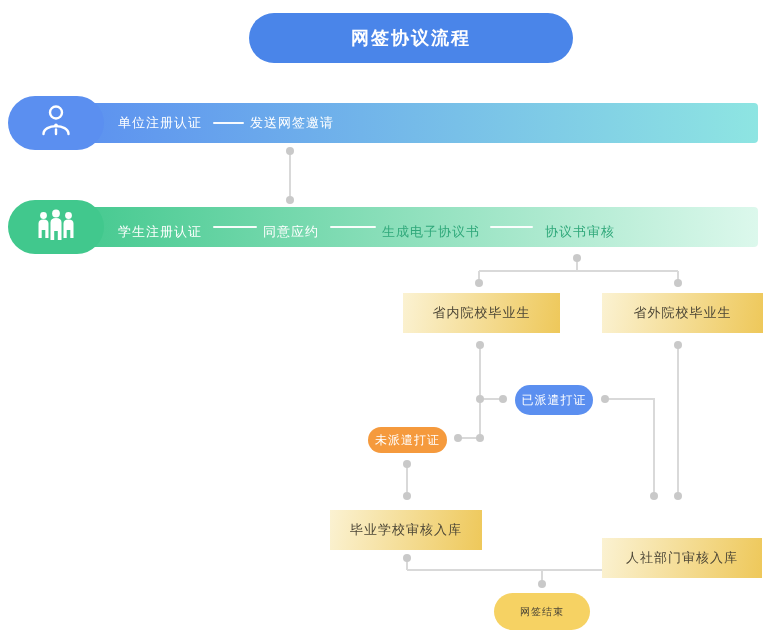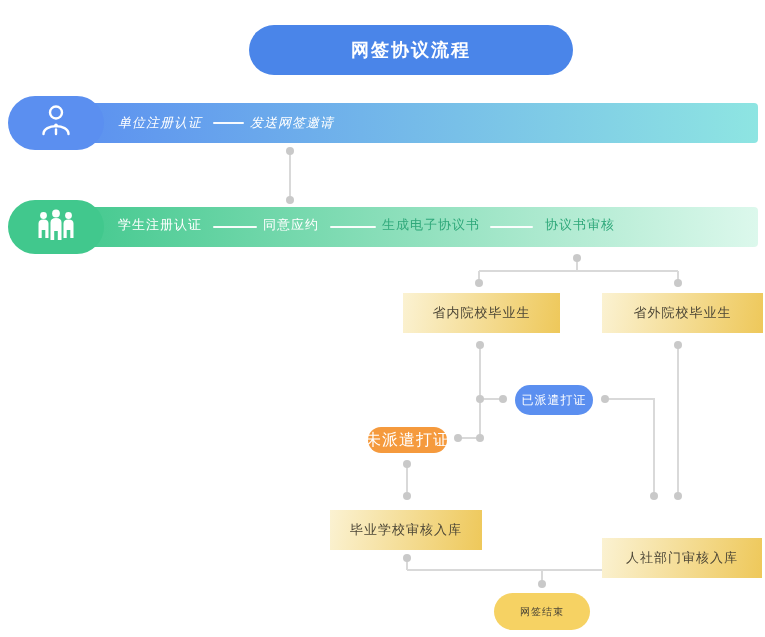--- a/index.html
+++ b/index.html
@@ -10,21 +10,21 @@
   }
   #canvas {
     position: relative; width: 765px; height: 637px;
     background: #fff; overflow: hidden;
   }
   svg.connector-layer {
     position: absolute; left: 0; top: 0; width: 765px; height: 637px;
     pointer-events: none;
   }
   .title-pill {
-    position: absolute; left: 249px; top: 25px; width: 324px; height: 50px;
+    position: absolute; left: 249px; top: 13px; width: 324px; height: 50px;
     background: var(--title-blue, #4a85e9); border-radius: 25px;
     display: flex; align-items: center; justify-content: center;
     color: #fff; font-size: 18px; font-weight: bold; letter-spacing: 2px;
     z-index: 3;
   }
   .lane-cap {
     position: absolute; left: 8px; width: 96px; height: 54px;
     border-radius: 27px; z-index: 2;
     display: flex; align-items: center; justify-content: center;
   }
@@ -35,42 +35,42 @@
     border-radius: 0 4px 4px 0; z-index: 1;
   }
   .lane-bar.blue  { top: 103px; background: linear-gradient(to right, var(--row-blue, #5b8ff0), var(--row-blue-end, #8ee5e2)); }
   .lane-bar.green { top: 207px; background: linear-gradient(to right, var(--row-green, #41c88d), var(--row-green-end, #dcf8ec)); }
   .lane-label {
     position: absolute; height: 40px; display: flex; align-items: center;
     font-size: 13px; letter-spacing: 1px; z-index: 3; white-space: nowrap;
   }
   .lane-label.white { color: #ffffff; }
   .lane-label.green-text { color: var(--green-text, #2fa87a); }
-  .row1 .lane-label { top: 103px; font-style: italic; }
-  .row2 .lane-label { top: 205px; }
+  .row1 .lane-label { top: 103px; }
+  .row2 .lane-label { top: 212px; }
   .step-dash {
     position: absolute; height: 2px; background: rgba(255,255,255,0.95);
     z-index: 3; border-radius: 1px;
   }
   .row1 .step-dash { top: 122px; }
   .row2 .step-dash { top: 226px; }
   .flow-box {
     position: absolute; height: 40px; z-index: 2;
     background: linear-gradient(100deg, var(--box-grad-start, #fbf2d2), var(--box-grad-end, #eec85a));
     display: flex; align-items: center; justify-content: center;
     color: var(--box-text, #4c4636); font-size: 13px; letter-spacing: 1px;
     white-space: nowrap;
   }
   .pill {
     position: absolute; z-index: 2; display: flex; align-items: center;
     justify-content: center; color: #fff; font-size: 13px; letter-spacing: 1px;
     white-space: nowrap;
   }
   .pill.blue   { left: 515px; top: 385px; width: 78px; height: 30px; border-radius: 15px; background: var(--blue-pill, #5b8ff0); font-size: 12px; }
-  .pill.orange { left: 368px; top: 427px; width: 79px; height: 26px; border-radius: 13px; background: var(--orange-pill, #f59a3d); font-size: 16px; }
+  .pill.orange { left: 368px; top: 427px; width: 79px; height: 26px; border-radius: 13px; background: var(--orange-pill, #f59a3d); font-size: 12px; }
   .pill.yellow {
     left: 494px; top: 593px; width: 96px; height: 37px; border-radius: 19px;
     background: var(--end-pill, #f6d263); color: var(--box-text, #4c4636); font-size: 10px;
   }
   #box-province-inside  { left: 403px; top: 293px; width: 157px; }
   #box-province-outside { left: 602px; top: 293px; width: 161px; }
   #box-school-review    { left: 330px; top: 510px; width: 152px; }
   #box-hr-review        { left: 602px; top: 510px; width: 160px; margin-top: 28px; }
 </style>
 </head>

